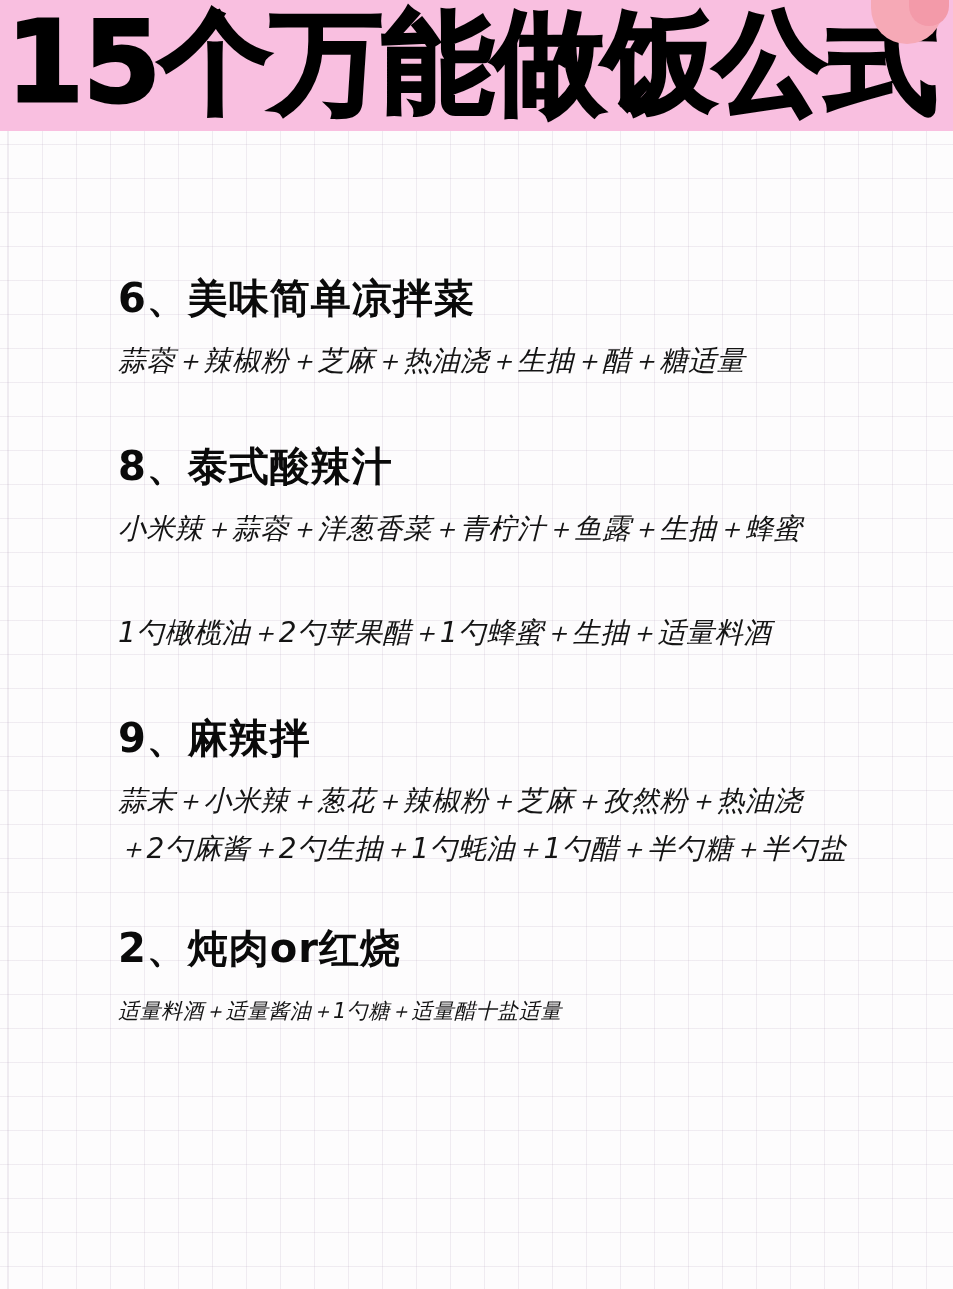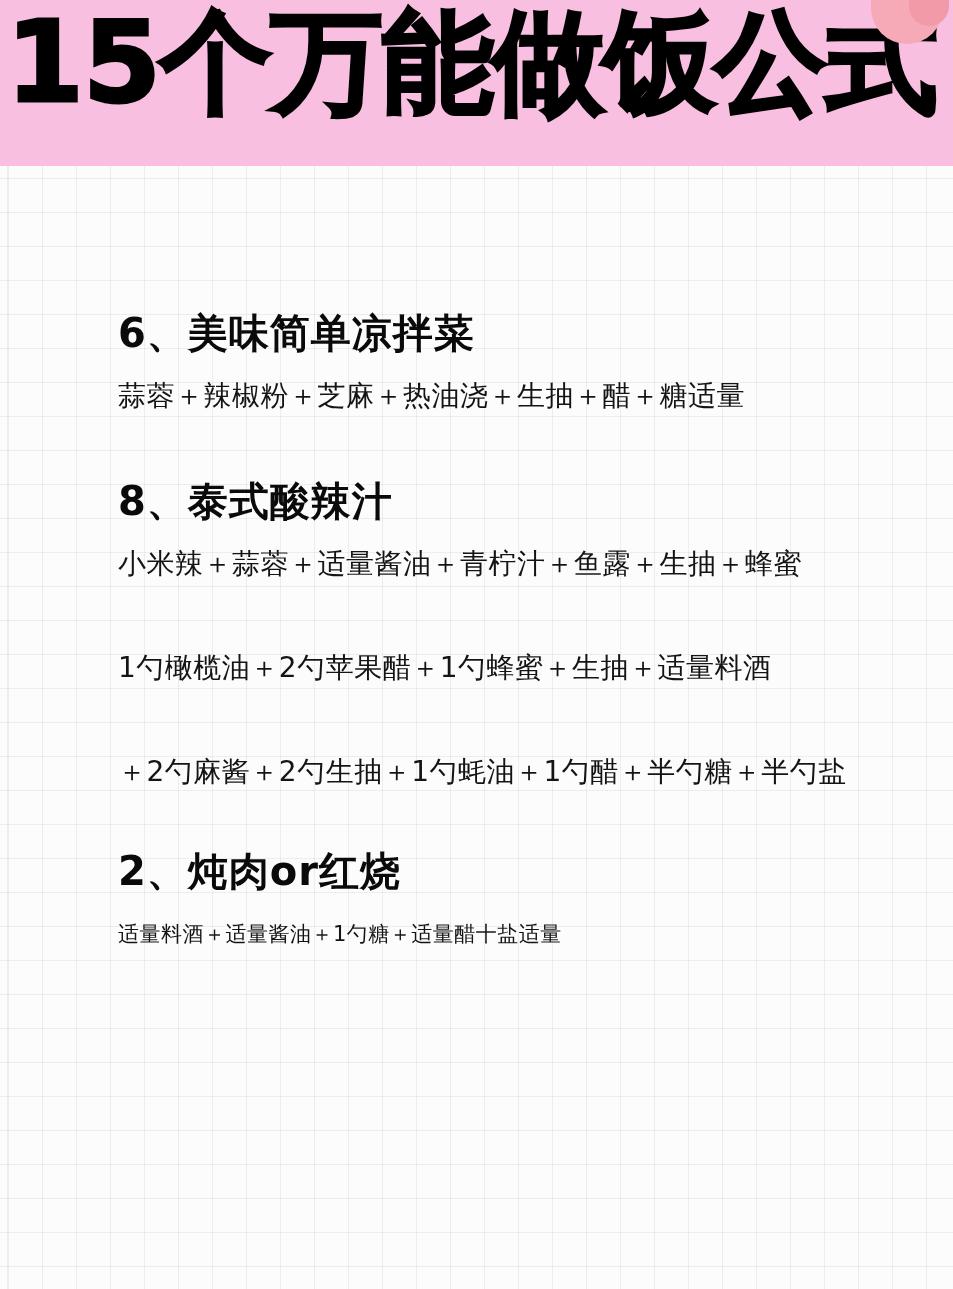--- a/index.html
+++ b/index.html
@@ -22,21 +22,21 @@
     background-color: #fdfcfd;
     background-image:
       repeating-linear-gradient(to right, rgba(170,150,180,0.16) 0 1px, transparent 1px 34px),
       repeating-linear-gradient(to bottom, rgba(170,150,180,0.16) 0 1px, transparent 1px 34px);
     background-position: 8px 8px;
   }
 
   
   #header-banner {
     position: relative;
-    height: 166px;
+    height: 131px;
     background: #f9bfe0;
     overflow: hidden;
   }
   #header-title {
     position: absolute;
     left: 6px;
     top: -8px;
     font-family: "DejaVu Sans", sans-serif;
     font-weight: bold;
     font-size: 112px;
@@ -84,23 +84,24 @@
     letter-spacing: 1px;
   }
   .entry-line {
     font-family: "DejaVu Sans", sans-serif;
     font-size: 28px;
     line-height: 48px;
     color: #141414;
     margin: 0;
     letter-spacing: 0.5px;
     white-space: nowrap;
+    font-style: italic;
   }
   .entry-line + .entry-line {
-    margin-top: 12px;
+    margin-top: 0;
   }
   .entry-9 { margin-bottom: 50px; }
   .entry-10 .entry-line { font-size: 21px; }
 </style>
 </head>
 <body>
 
 <div id="page"></div>
 
 <div id="header-banner">
@@ -111,28 +112,30 @@
 
 <div id="content">
 
   <div class="entry entry-6">
     <div class="entry-title">6、美味简单凉拌菜</div>
     <div class="entry-line">蒜蓉＋辣椒粉＋芝麻＋热油浇＋生抽＋醋＋糖适量</div>
   </div>
 
   <div class="entry entry-7">
     <div class="entry-title">8、泰式酸辣汁</div>
-    <div class="entry-line">小米辣＋蒜蓉＋适量酱油＋青柠汁＋鱼露＋生抽＋蜂蜜</div>
+    <div class="entry-line">小米辣＋蒜蓉＋洋葱香菜＋青柠汁＋鱼露＋生抽＋蜂蜜</div>
   </div>
 
   <div class="entry entry-8">
     <div class="entry-line">1勺橄榄油＋2勺苹果醋＋1勺蜂蜜＋生抽＋适量料酒</div>
   </div>
 
   <div class="entry entry-9">
+    <div class="entry-title">9、麻辣拌</div>
+    <div class="entry-line">蒜末＋小米辣＋葱花＋辣椒粉＋芝麻＋孜然粉＋热油浇</div>
     <div class="entry-line">＋2勺麻酱＋2勺生抽＋1勺蚝油＋1勺醋＋半勺糖＋半勺盐</div>
   </div>
 
   <div class="entry entry-10">
     <div class="entry-title">2、炖肉or红烧</div>
     <div class="entry-line">适量料酒＋适量酱油＋1勺糖＋适量醋十盐适量</div>
   </div>
 
 </div>
 

